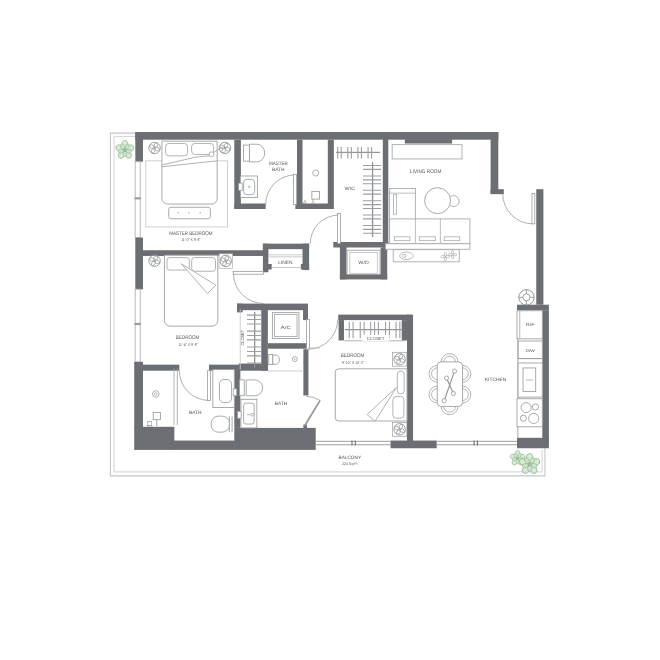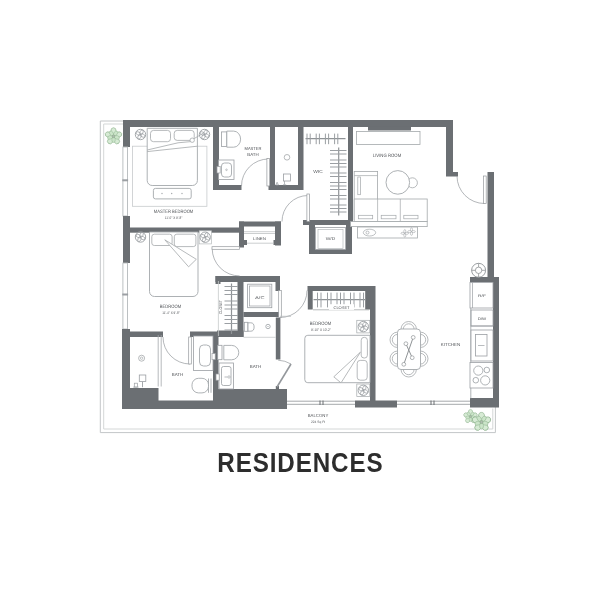--- a/index.html
+++ b/index.html
@@ -480,15 +480,14 @@
 </g>
 
 <use href="#flower" transform="translate(113.5,136.3) scale(0.88)"></use>
 
 <g>
 <use href="#flower" transform="translate(470.5,416.5) scale(0.72)"></use>
 <use href="#flower" transform="translate(481.5,422) scale(0.98)"></use>
 </g>
 </svg>
 
-<div class="ttl" style="top:447px;font-size:27.5px;font-weight:bold;"><span style="display:inline-block;letter-spacing:1px;transform:scaleX(0.88);transform-origin:50% 50%;">RESIDENCES</span></div>
 
 </div>
 
 </body></html>

